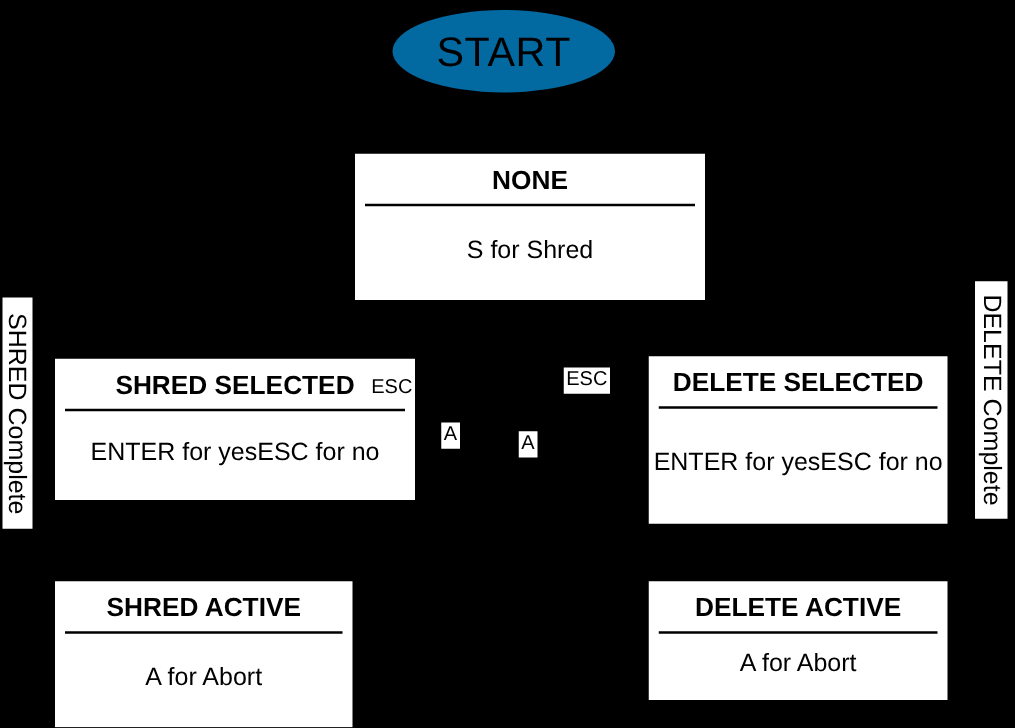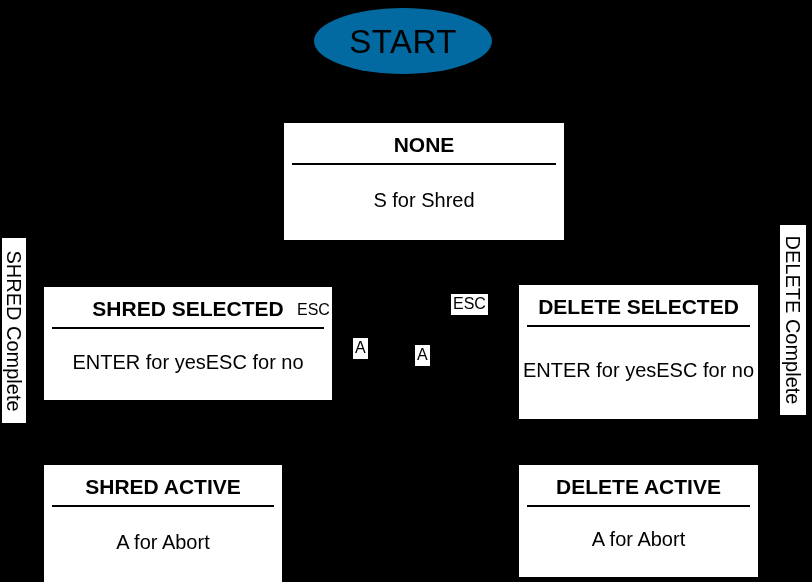--- a/index.html
+++ b/index.html
@@ -72,21 +72,21 @@
     line-height: 1.38;
     text-align: center;
     white-space: nowrap;
   }
 
   
   #state-none          { left: 284px; top: 123px;  width: 280px; height: 117px; }
   #state-shred-sel     { left: 44px;  top: 287px;  width: 288px; height: 113px; }
   #state-delete-sel    { left: 519px; top: 285px;  width: 239px; height: 134px; }
   #state-shred-active  { left: 44px;  top: 465px;  width: 238px; height: 117px; }
-  #state-delete-active { left: 519px; top: 465px;  width: 239px; height: 112px; }
+  #state-delete-active { left: 519px; top: 465px;  width: 239px; height: 95px; }
 
   
   .edge-label {
     position: absolute;
     background: #ffffff;
     color: #000000;
     font-size: 16px;
     line-height: 1;
     padding: 2px 2px 3px 2px;
     white-space: nowrap;

